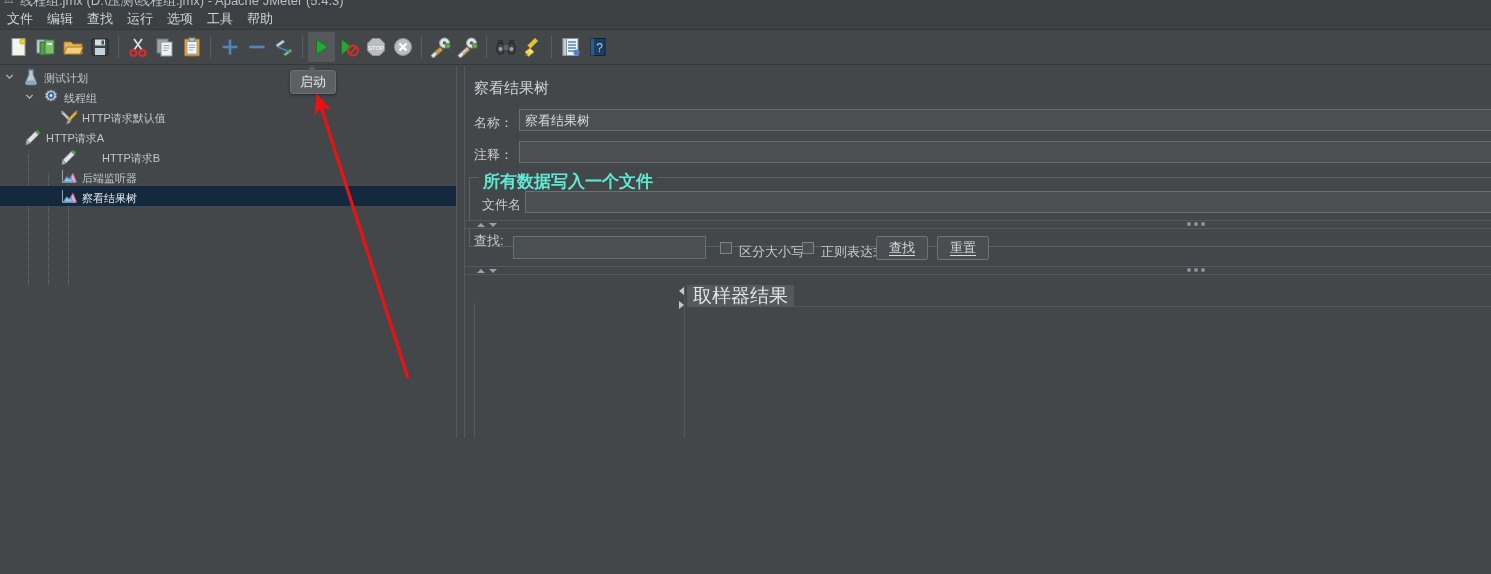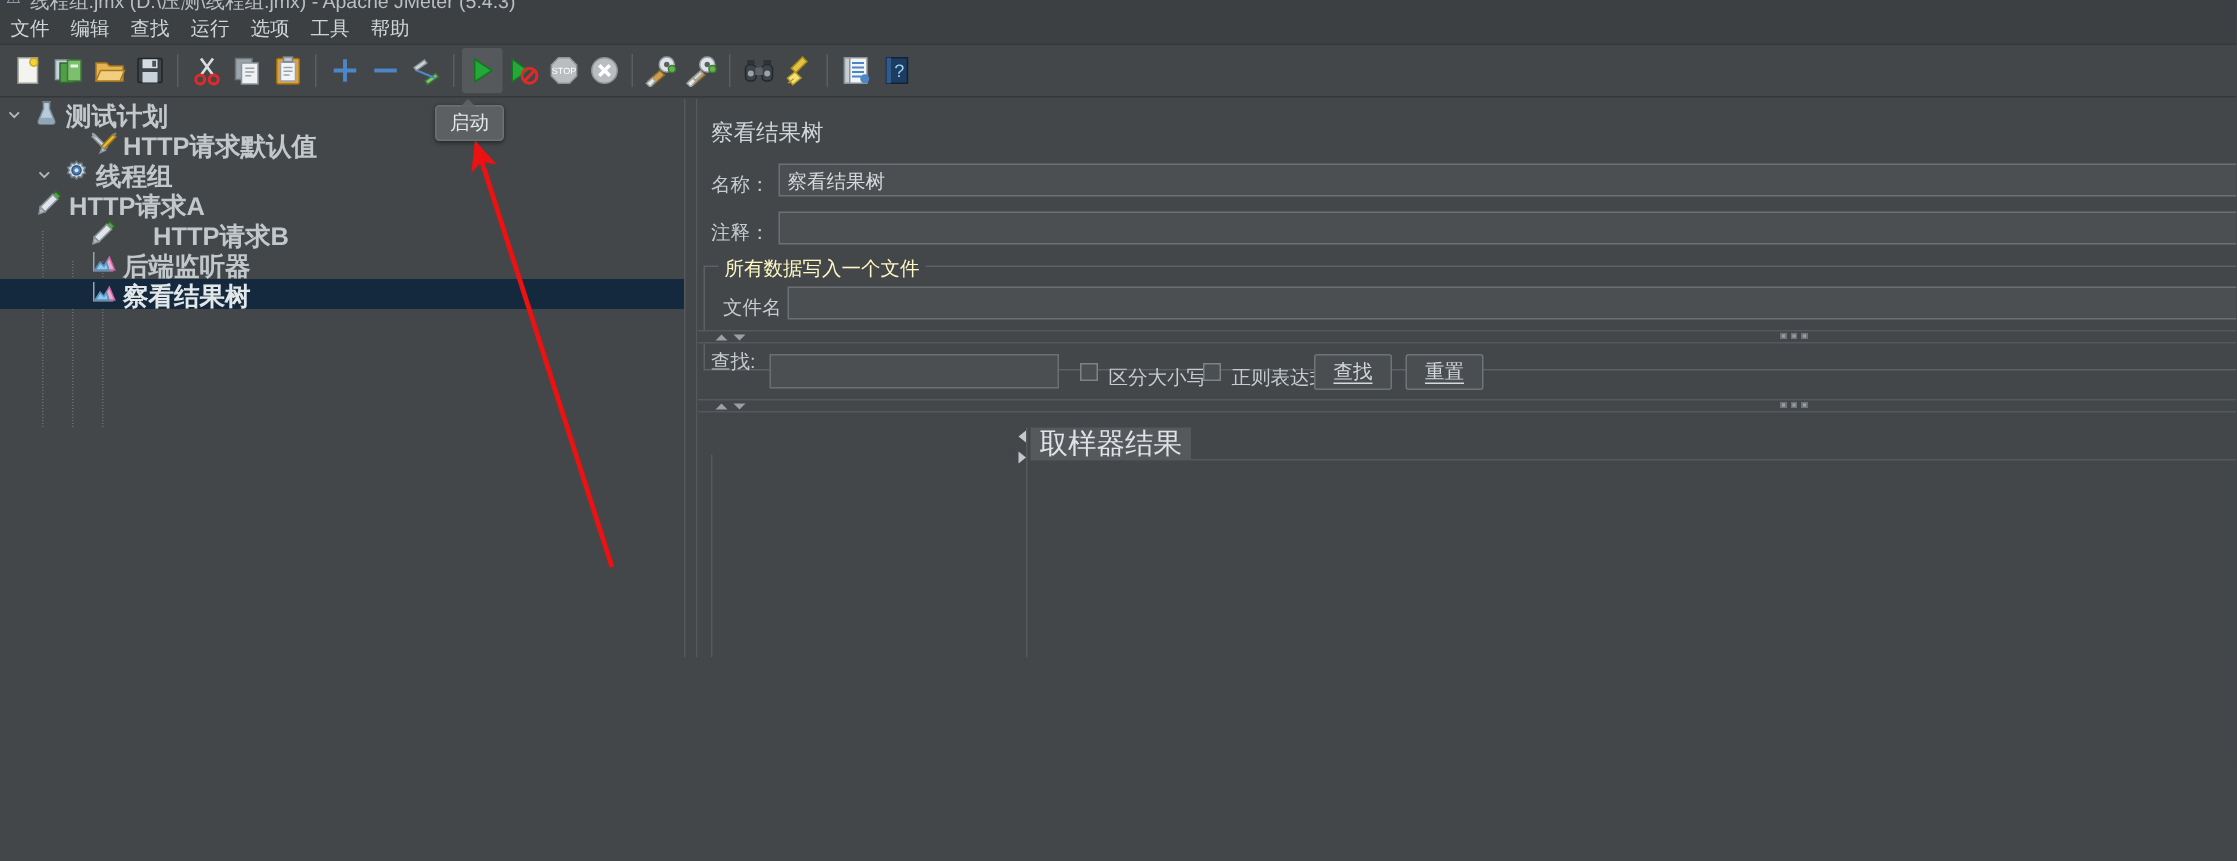--- a/index.html
+++ b/index.html
@@ -68,22 +68,22 @@
     border-left:5px solid transparent;border-right:5px solid transparent;
     border-bottom:5px solid #5c6063;
   }
 
   
   .treepanel{
     position:absolute;left:0;top:66px;width:456px;height:508px;
     background:#43474a;overflow:hidden;
   }
   .tnode{
-    position:relative;height:20px;display:flex;align-items:flex-start;
-    white-space:nowrap;font-size:17px;color:#c2c7cb;font-weight:bold;
+    position:relative;height:20px;display:flex;align-items:flex-end;
+    white-space:nowrap;font-size:11px;color:#c2c7cb;
   }
   .tnode.sel{background:#14293d;}
   .tnode.sel .tlabel{color:#e2e7ea;}
   .twist{
     width:14px;height:20px;display:flex;align-items:center;justify-content:center;
     color:#aab0b5;font-size:9px;
   }
   .tlabel{padding-left:4px;}
   .tico{width:18px;height:18px;display:block;flex:none;}
   
@@ -119,21 +119,21 @@
   .tfield{
     position:absolute;background:#4b4f52;border:1px solid #6a6f73;
     box-sizing:border-box;color:#d7dbdf;font-size:13px;
     padding:2px 5px;line-height:18px;
   }
   .groupbox{
     position:absolute;border:1px solid #5d6164;box-sizing:border-box;
   }
   .group-legend{
     position:absolute;background:#43474a;padding:0 4px;
-    font-size:13px;color:#fef9c3;
+    font-size:17px;color:#5eead4;font-weight:bold;
   }
 
   
   .hsplit{
     position:absolute;left:0;width:1026px;height:9px;
     background:#43474a;border-top:1px solid #55595c;border-bottom:1px solid #55595c;
     box-sizing:border-box;
   }
   .hsplit .arrows{position:absolute;left:12px;top:0px;display:flex;gap:4px;align-items:center;height:7px;}
   .tri-up{width:0;height:0;border-left:4px solid transparent;border-right:4px solid transparent;border-bottom:4px solid #9aa0a5;}
@@ -413,44 +413,44 @@
       </span>
       <span style="width:6px;display:inline-block"></span>
       <svg class="tico" viewBox="0 0 18 18">
         <path d="M7 2h4v4.5l3.4 8.2c.4 1-.3 2-1.3 2H4.9c-1 0-1.7-1-1.3-2L7 6.5z" fill="#b9cbd8" stroke="#7d8f9c"></path>
         <path d="M6.2 2h5.6" stroke="#6e8190" stroke-width="1.4"></path>
         <path d="M5.3 12.5h7.4l1.4 2.2c.4 1-.3 2-1.3 2H5.2c-1 0-1.7-1-1.3-2z" fill="#8fa6b6"></path>
       </svg>
       <span class="tlabel">测试计划</span>
     </div>
 
-    <div class="tnode" style="padding-left:60px;">
-      <svg class="tico" viewBox="0 0 18 18">
-        <path d="M3 3.5l8.5 8.5-1.6 1.6L1.4 5.1z" fill="#d2d8dd" stroke="#8b949a"></path>
-        <path d="M2 2.4l2.4 2.4-1 1L1 3.4z" fill="#9aa3a9"></path>
-        <path d="M15.5 3.3l-8 8.3 1.8 1.8 8-8.3z" fill="#e8b93c" stroke="#9c7a14"></path>
-        <path d="M16.8 2.1l-2 2 1 1 2-2z" fill="#7b848a"></path>
-        <path d="M8.3 12.2l-1.6 3.6 3.6-1.6z" fill="#c8ced3" stroke="#8b949a"></path>
-      </svg>
-      <span class="tlabel">HTTP请求默认值</span>
-    </div>
-
     <div class="tnode" style="padding-left:22px;">
       <span class="twist">
         <svg width="9" height="9" viewBox="0 0 10 10">
             <path d="M1.5 3.2L5 6.8 8.5 3.2" stroke="#b3b9be" stroke-width="1.4" fill="none"></path>
           </svg>
       </span>
       <span style="width:6px;display:inline-block"></span>
       <svg class="tico" viewBox="0 0 18 18">
         <path d="M9 1.6l1.4 1.6 2.1-.5.4 2.1 2 .8-1 1.9 1 1.9-2 .8-.4 2.1-2.1-.5L9 13.4 7.6 11.8l-2.1.5-.4-2.1-2-.8 1-1.9-1-1.9 2-.8.4-2.1 2.1.5z" fill="#cfd9e2" stroke="#6f7d88"></path>
         <circle cx="9" cy="7.5" r="3" fill="#4a7fb5" stroke="#2e5880"></circle>
         <circle cx="9" cy="7.5" r="1.3" fill="#d9e5ef"></circle>
       </svg>
       <span class="tlabel">线程组</span>
+    </div>
+
+    <div class="tnode" style="padding-left:60px;">
+      <svg class="tico" viewBox="0 0 18 18">
+        <path d="M3 3.5l8.5 8.5-1.6 1.6L1.4 5.1z" fill="#d2d8dd" stroke="#8b949a"></path>
+        <path d="M2 2.4l2.4 2.4-1 1L1 3.4z" fill="#9aa3a9"></path>
+        <path d="M15.5 3.3l-8 8.3 1.8 1.8 8-8.3z" fill="#e8b93c" stroke="#9c7a14"></path>
+        <path d="M16.8 2.1l-2 2 1 1 2-2z" fill="#7b848a"></path>
+        <path d="M8.3 12.2l-1.6 3.6 3.6-1.6z" fill="#c8ced3" stroke="#8b949a"></path>
+      </svg>
+      <span class="tlabel">HTTP请求默认值</span>
     </div>
 
 
     <div class="tnode" style="padding-left:24px;">
       <svg class="tico" viewBox="0 0 18 18">
         <path d="M13.2 1.6l3.2 3.2-2 2-3.2-3.2z" fill="#4aa83e" stroke="#2c6b24"></path>
         <path d="M11.2 3.6l3.2 3.2-8.4 8.4-3.2-3.2z" fill="#dfe5ea" stroke="#8b949a"></path>
         <path d="M2.8 12l3.2 3.2L2 16.6z" fill="#b8c0c6" stroke="#8b949a"></path>
       </svg>
       <span class="tlabel">HTTP请求A</span>

